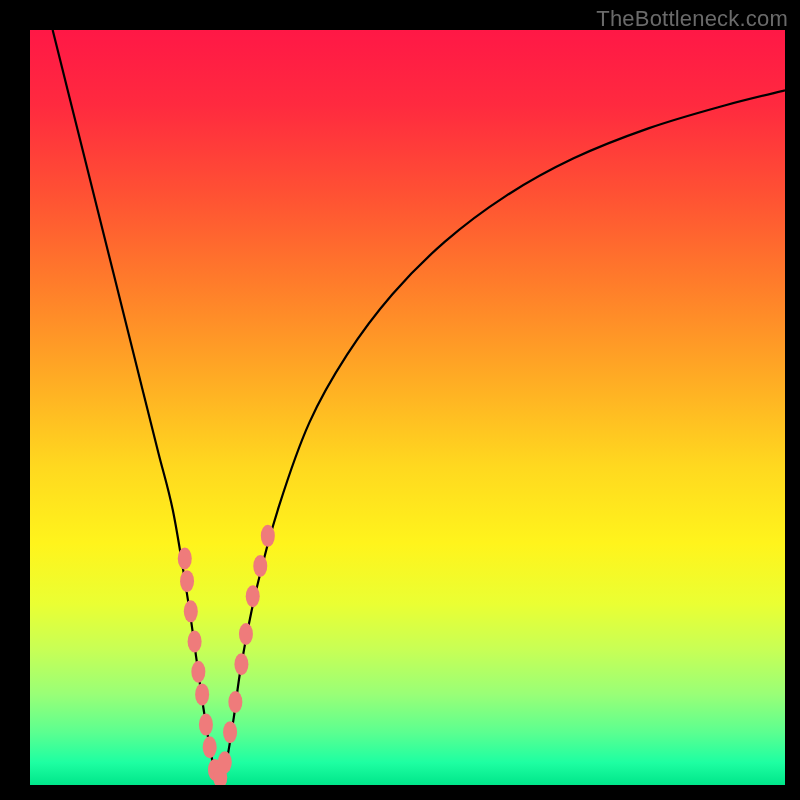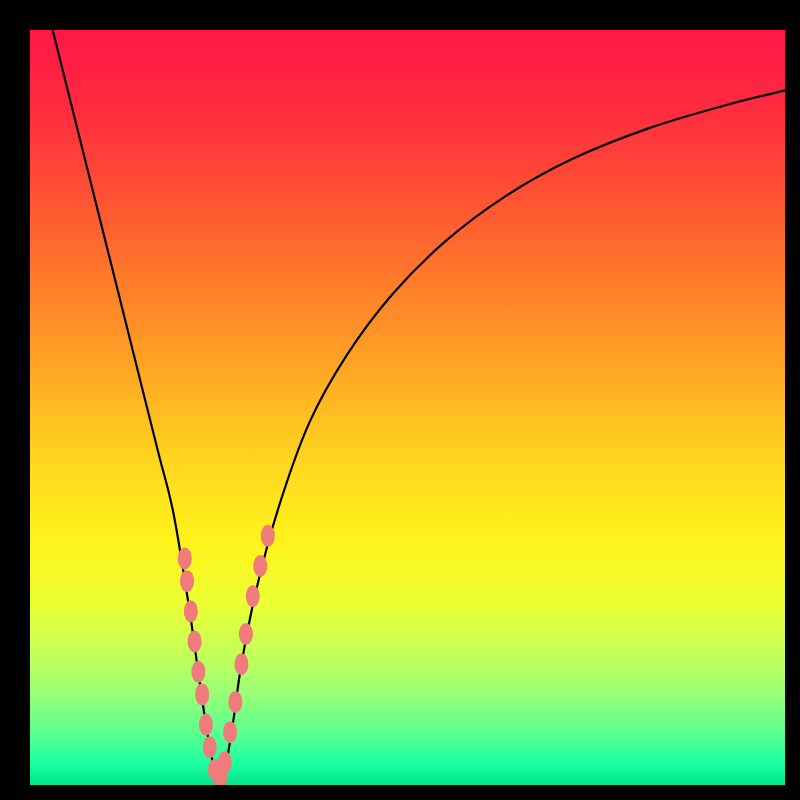--- a/index.html
+++ b/index.html
@@ -82,13 +82,14 @@
           <ellipse cx="205.36" cy="671.95" rx="7" ry="11" fill="#ef7b7b"></ellipse>
           <ellipse cx="211.40000000000003" cy="634.2" rx="7" ry="11" fill="#ef7b7b"></ellipse>
           <ellipse cx="215.93000000000004" cy="604" rx="7" ry="11" fill="#ef7b7b"></ellipse>
           <ellipse cx="222.725" cy="566.25" rx="7" ry="11" fill="#ef7b7b"></ellipse>
           <ellipse cx="230.275" cy="536.05" rx="7" ry="11" fill="#ef7b7b"></ellipse>
           <ellipse cx="237.825" cy="505.85" rx="7" ry="11" fill="#ef7b7b"></ellipse>
         </g>
     </svg>
   </div>
 
+  <div class="watermark">TheBottleneck.com</div>
 </div>
 
 </body></html>

